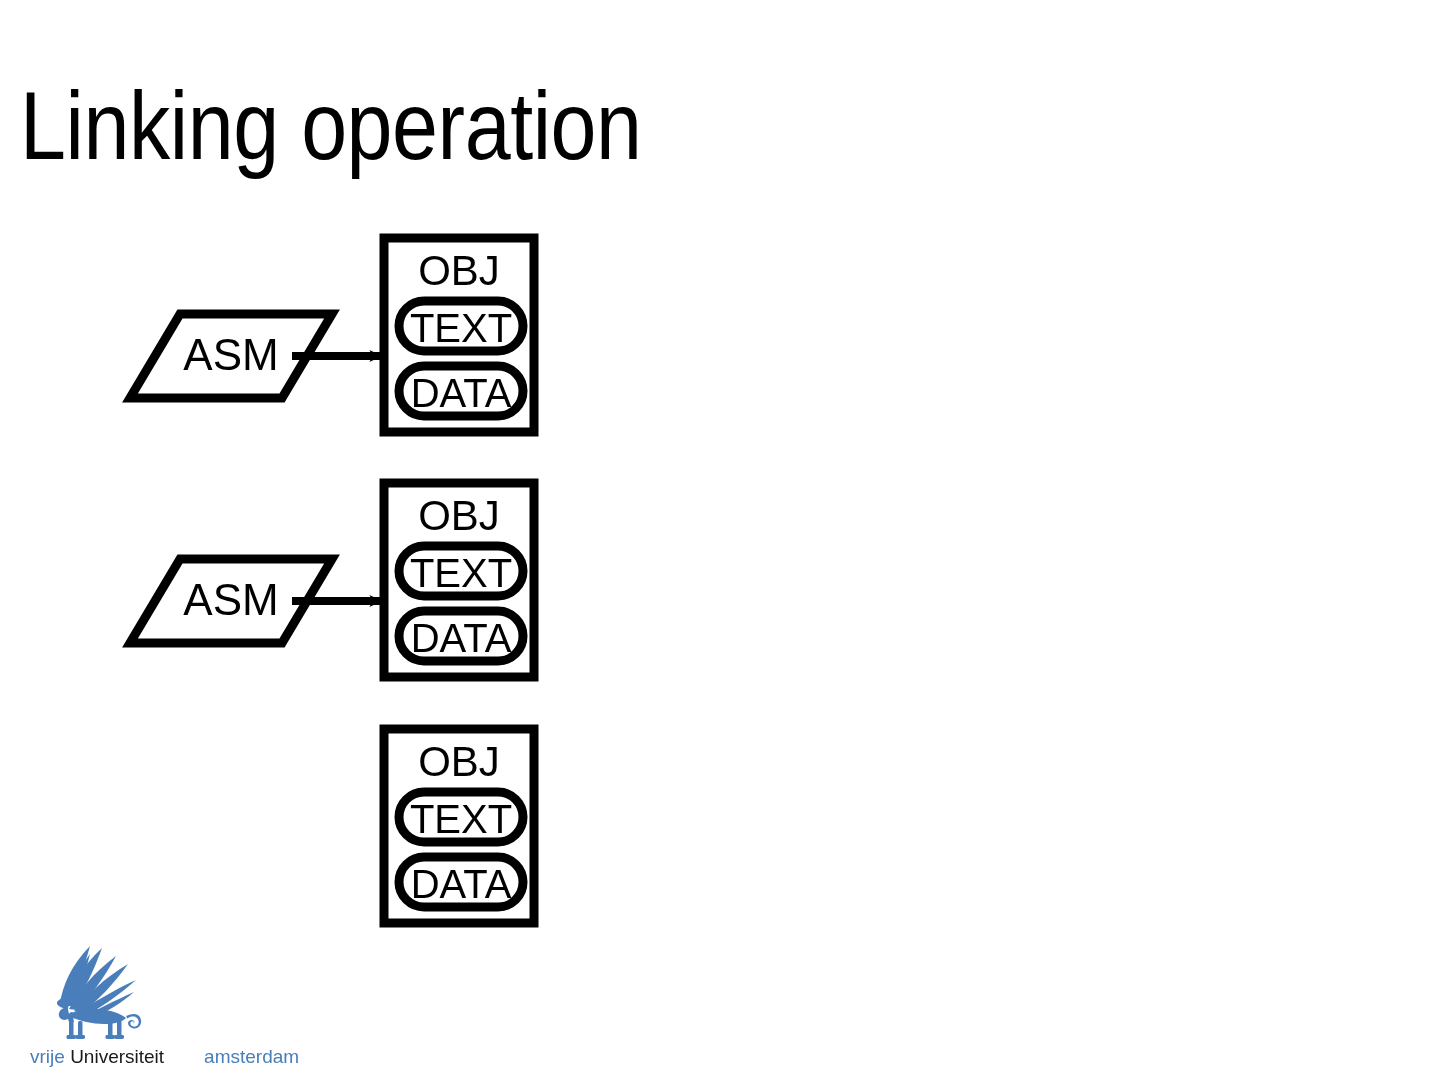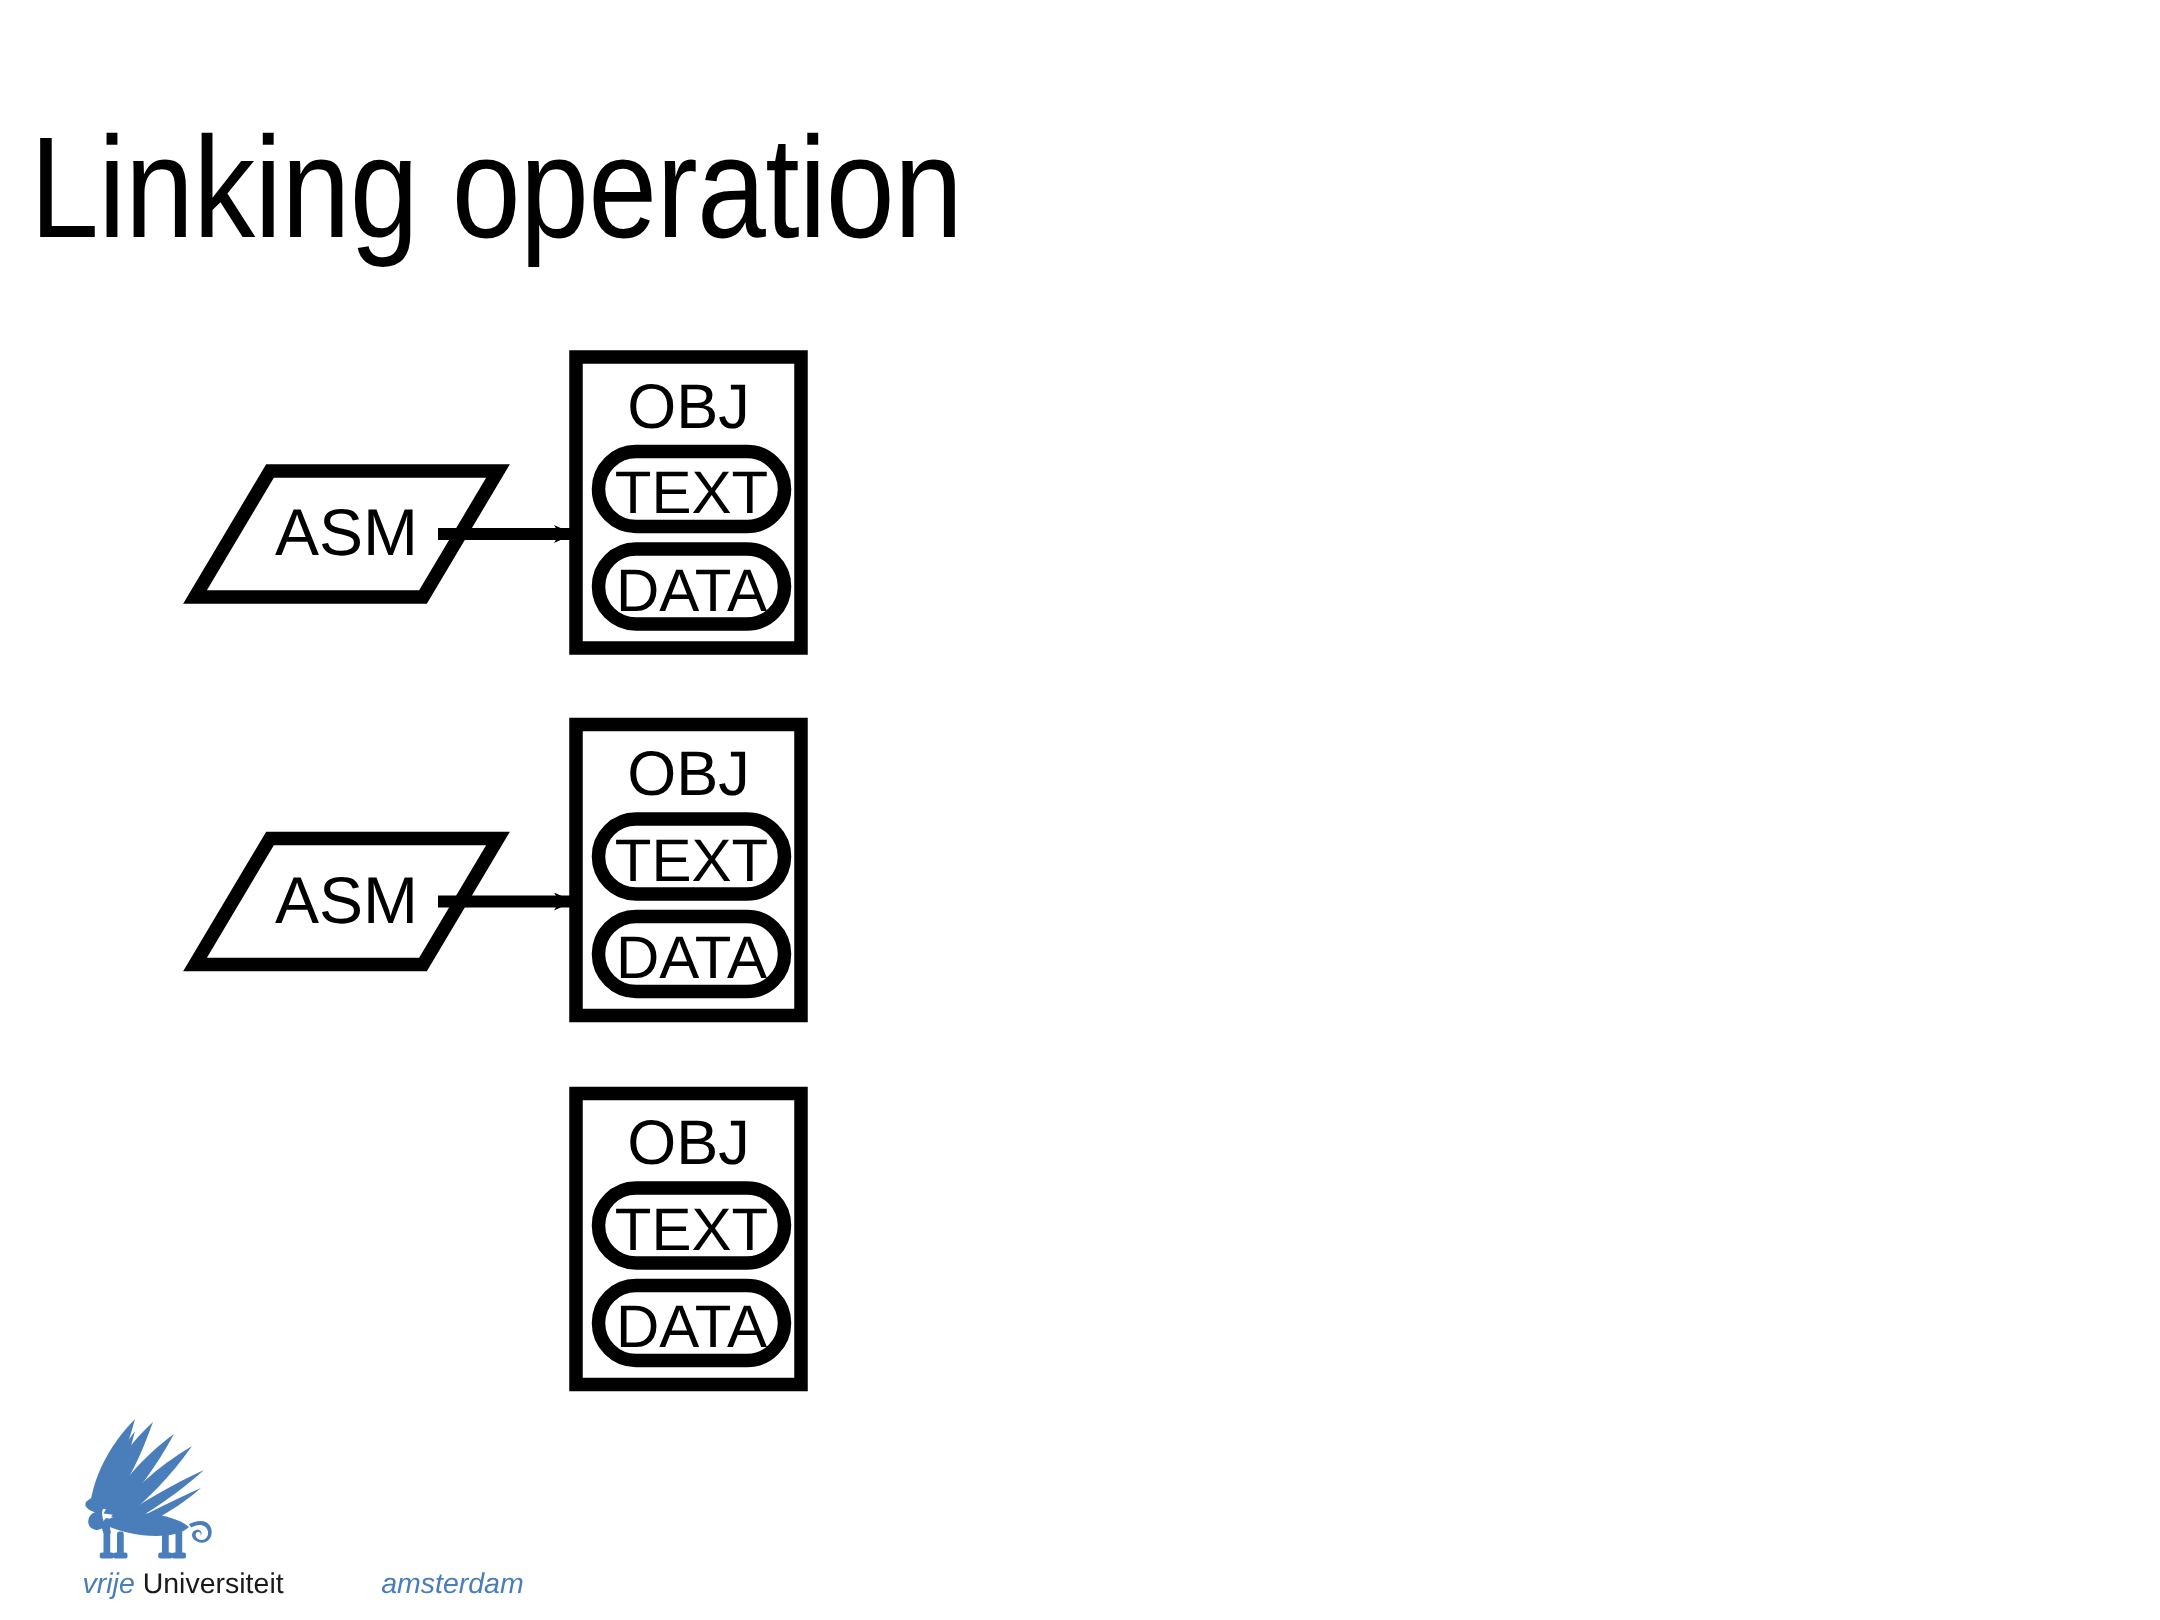--- a/index.html
+++ b/index.html
@@ -65,23 +65,21 @@
     left: 0px;
     top: 114px;
     width: 300px;
     height: 26px;
     white-space: nowrap;
     font-size: 19px;
     line-height: 26px;
   }
   .vu-blue {
     color: #4a7ebb;
-    font-style: italic;
-    font-family: "Liberation Sans", sans-serif;
-    margin-left: 25px;
+    font-family: "Liberation Sans", sans-serif;
   }
   .vu-black {
     color: #1a1a1a;
     font-style: normal;
     font-family: "Liberation Sans", sans-serif;
   }
   .vu-gap { display: inline-block; width: 40px; }
 </style>
 </head>
 <body>

